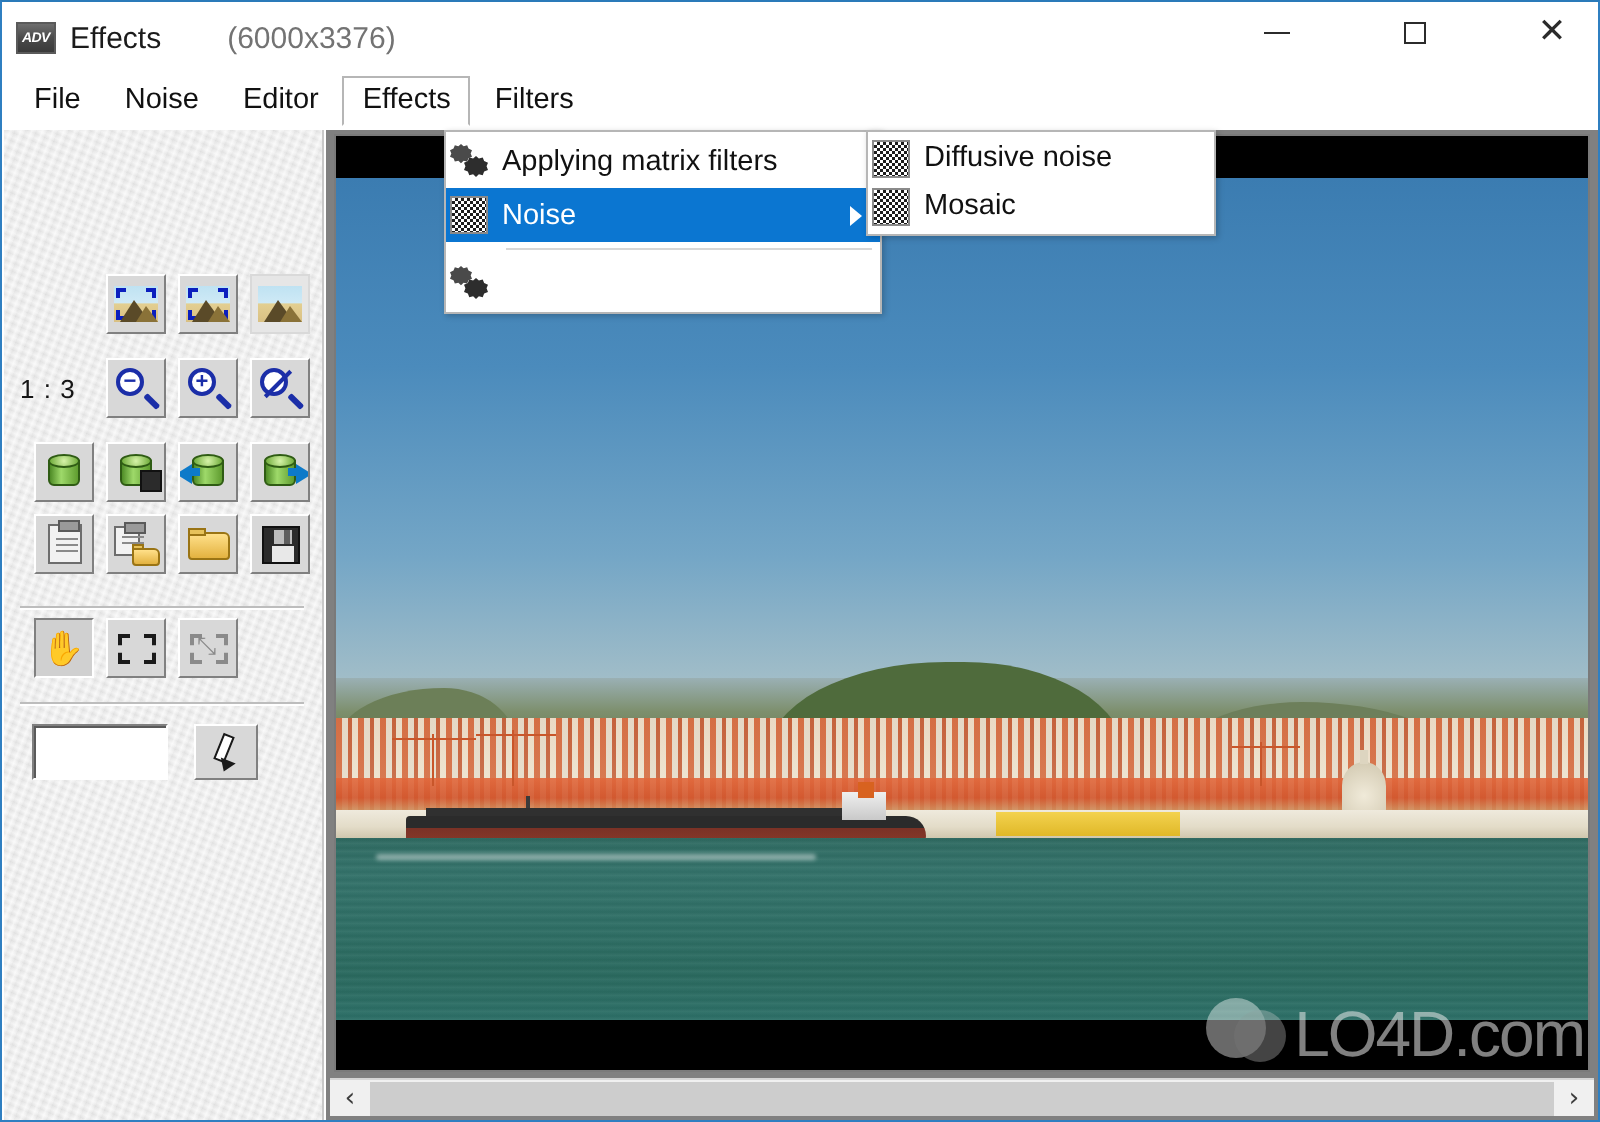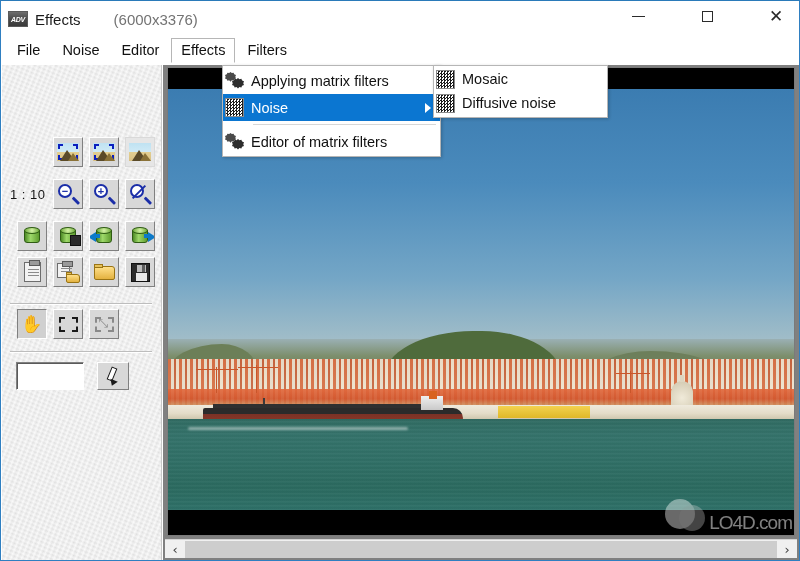--- a/index.html
+++ b/index.html
@@ -250,21 +250,21 @@
 
   
   #watermark { position:absolute; right:2px; bottom:-3px;
      display:flex; align-items:center; gap:2px; opacity:0.55; z-index:5; }
   #wm-circles { position:relative; width:42px; height:42px; }
   #wm-circles .c1 { position:absolute; left:0; top:3px; width:30px; height:30px;
     border-radius:50%; background:#ffffff; opacity:0.75; }
   #wm-circles .c2 { position:absolute; left:14px; top:9px; width:26px; height:26px;
     border-radius:50%; background:#cfcfcf; opacity:0.6; }
   #wm-text { font-size:34px; color:#e9e9e9; font-family:"Liberation Sans", sans-serif; letter-spacing:-1px;}
-  #wm-text span { font-size:19px; }
+  #wm-text span { font-size:32px; }
 
   
   #hscroll {
     position:absolute; left:2px; top:474px; width:632px; height:19px;
     background:#f0f0f0; display:flex; align-items:center;
     border-top:1px solid #d4d4d4;
   }
   .sb-arrow { width:20px; height:19px; display:flex; align-items:center; justify-content:center;
      font-size:13px; color:#3d3d3d; font-family:"DejaVu Sans", sans-serif;}
   #sb-track { flex:1; height:17px; background:#f0f0f0; position:relative; }
@@ -360,21 +360,21 @@
               <i class="tr"></i>
               <i class="bl"></i>
               <i class="br"></i>
             </span>
         </span>
       </div>
       <div class="tbtn flat" style="left:123px; top:72px;">
         <span class="mini-pic"></span>
       </div>
 
-      <div class="ratio-label" style="left:8px; top:122px;">1 : 10</div>
+      <div class="ratio-label" style="left:8px; top:122px;">1 : 3</div>
       <div class="tbtn" style="left:51px; top:114px;">
         <span class="mag">
           <span class="lens"></span>
             <span class="sign">−</span>
             <span class="handle"></span>
         </span>
       </div>
       <div class="tbtn" style="left:87px; top:114px;">
         <span class="mag">
           <span class="lens"></span>
@@ -541,28 +541,27 @@
       <span class="noise-ico"></span>
       <span class="mlabel">Noise</span>
       <span class="arrow"></span>
     </div>
     <div class="msep"></div>
     <div class="mrow">
       <span class="gear-ico">
           <span class="g1"></span>
           <span class="g2"></span>
         </span>
-      <span class="mlabel">Editor of matrix filters</span>
     </div>
   </div>
 
   <div id="menu-noise">
     <div class="mrow" style="height:24px;">
       <span class="noise-ico"></span>
-      <span class="mlabel">Mosaic</span>
+      <span class="mlabel">Diffusive noise</span>
     </div>
     <div class="mrow" style="height:24px;">
       <span class="noise-ico"></span>
-      <span class="mlabel">Diffusive noise</span>
+      <span class="mlabel">Mosaic</span>
     </div>
   </div>
 
 </div>
 
 </body></html>

